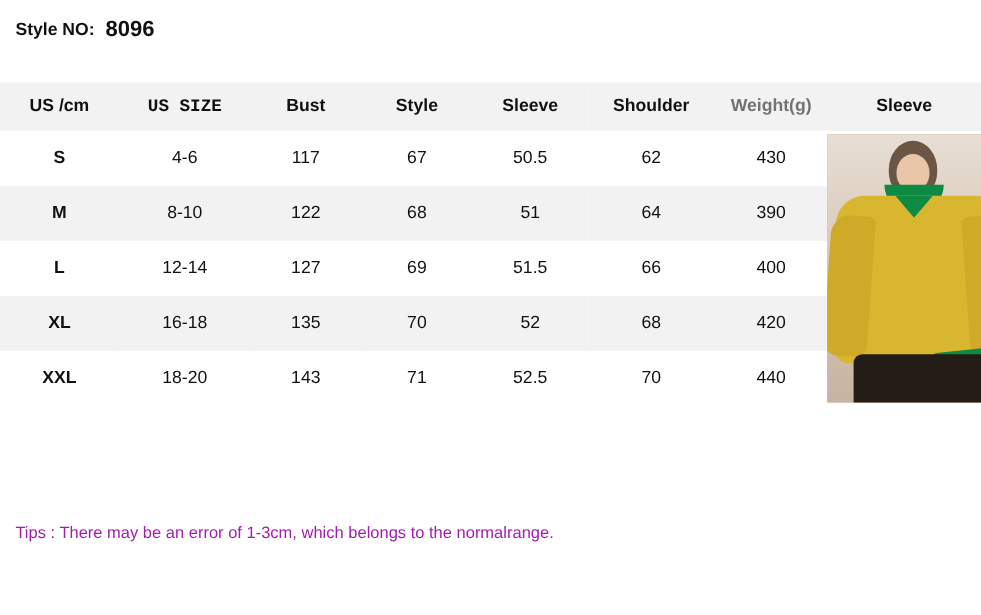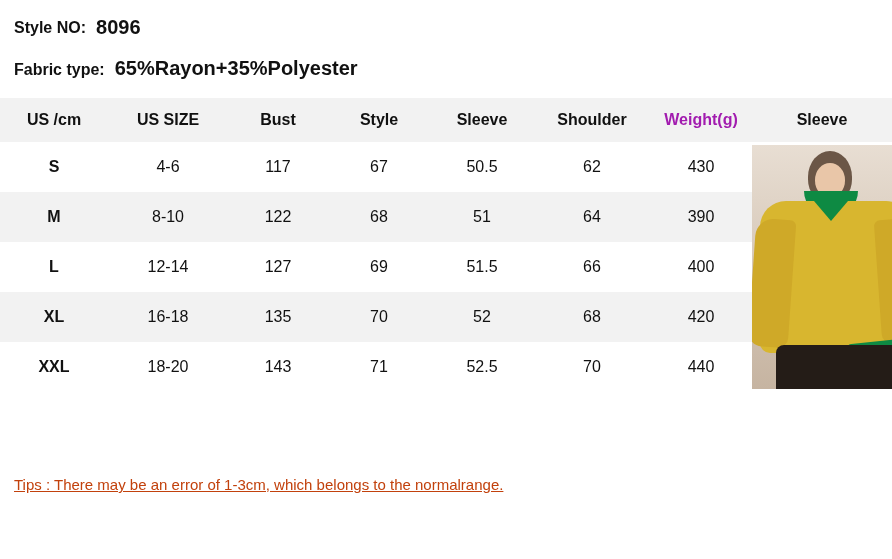--- a/index.html
+++ b/index.html
@@ -63,34 +63,34 @@
     height: 50px;
     vertical-align: middle;
   }
   table.size-table thead th {
     font-weight: bold;
     font-size: 16px;
     height: 44px;
     background: #f2f2f2;
   }
   table.size-table thead th.weight-col {
-    color: #a21caf;
+    color: #737373;
   }
   table.size-table tbody tr.even-row td {
     background: #ffffff;
   }
   table.size-table tbody tr.odd-row td {
     background: #f2f2f2;
   }
   td.size-cell {
     font-weight: bold;
     font-size: 18px;
   }
   .col-us { width: 108px; }
-  .col-ussize { width: 120px; }
+  .col-ussize { width: 120px; font-family: Liberation Mono, monospace; }
   .col-bust { width: 100px; }
   .col-length { width: 102px; }
   .col-sleeve { width: 104px; }
   .col-shoulder { width: 116px; }
   .col-weight { width: 102px; }
   .col-picture { width: 140px; }
 
   
   td.picture-cell {
     padding: 0;
@@ -192,41 +192,35 @@
     width: 124px;
     height: 48px;
     background: #241c17;
     border-radius: 8px 8px 0 0;
   }
   .tips {
     position: absolute;
     left: 14px;
     bottom: 66px;
     font-size: 15px;
-    color: #c2410c;
-    text-decoration: underline;
+    color: #a21caf;
   }
 </style>
 </head>
 <body>
 
 <div class="sheet">
 
   <div class="meta">
     <div class="meta-row">
       <span class="meta-label">Style NO:</span>
       <span class="meta-spacer" style="width:10px"></span>
       <span class="meta-value">8096</span>
     </div>
     <div class="meta-row">
-      <div class="meta-group">
-        <span class="meta-label">Fabric type:</span>
-        <span class="meta-spacer" style="width:10px"></span>
-        <span class="meta-value">65%Rayon+35%Polyester</span>
-      </div>
     </div>
   </div>
 
   <table class="size-table">
     <thead>
       <tr>
         <th class="col-us">US /cm</th>
         <th class="col-ussize">US SIZE</th>
         <th class="col-bust">Bust</th>
         <th class="col-length">Style</th>

